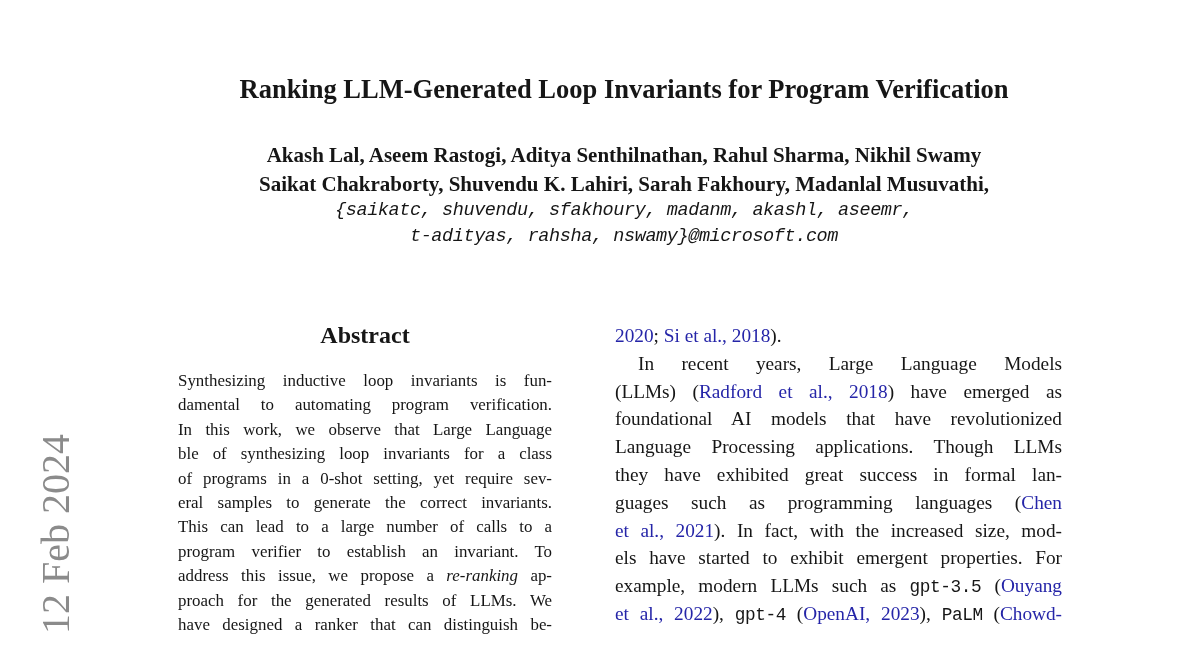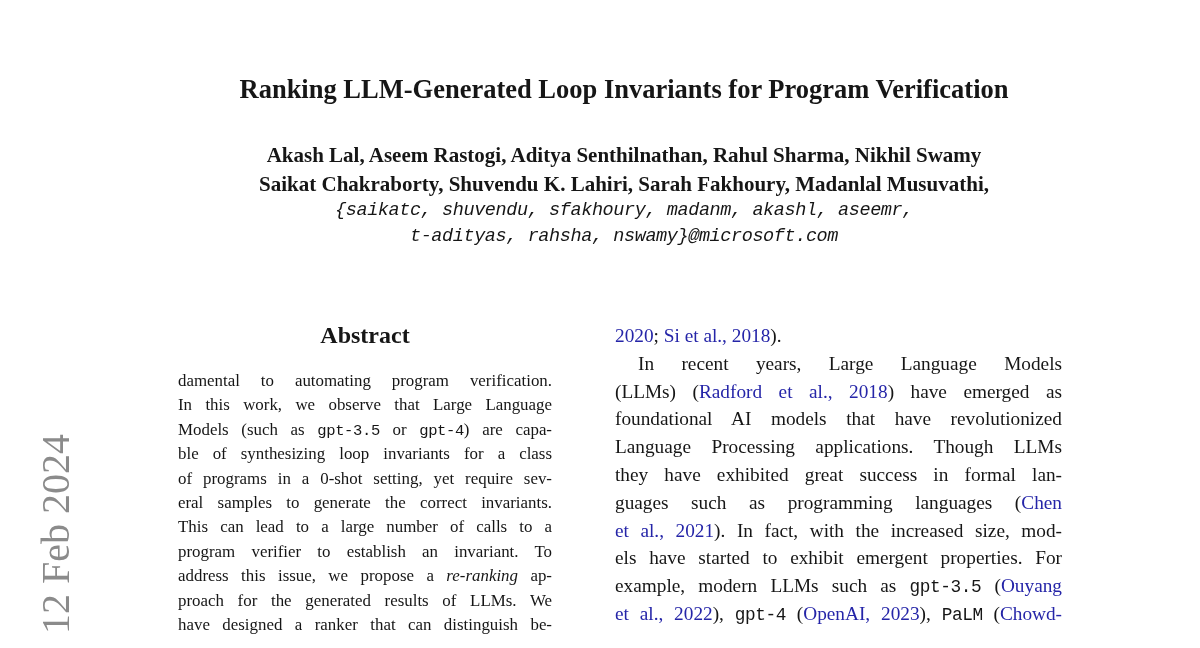--- a/index.html
+++ b/index.html
@@ -119,23 +119,23 @@
   </div>
   <div class="emails">
     <div>{saikatc, shuvendu, sfakhoury, madanm, akashl, aseemr,</div>
     <div>t-adityas, rahsha, nswamy}@microsoft.com</div>
   </div>
 </div>
 
 <div class="abstract-col">
   <div class="abstract-heading">Abstract</div>
   <div>
+      <div class="line j"><span>Synthesizing inductive loop invariants is fun-</span></div>
       <div class="line j"><span>damental to automating program verification.</span></div>
       <div class="line j"><span>In this work, we observe that Large Language</span></div>
-      <div class="line j"><span>Models (such as </span><span class="seg-mono">gpt-3.5</span><span> or </span><span class="seg-mono">gpt-4</span><span>) are capa-</span></div>
       <div class="line j"><span>ble of synthesizing loop invariants for a class</span></div>
       <div class="line j"><span>of programs in a 0-shot setting, yet require sev-</span></div>
       <div class="line j"><span>eral samples to generate the correct invariants.</span></div>
       <div class="line j"><span>This can lead to a large number of calls to a</span></div>
       <div class="line j"><span>program verifier to establish an invariant. To</span></div>
       <div class="line j"><span>address this issue, we propose a </span><span class="seg-italic">re-ranking</span><span> ap-</span></div>
       <div class="line j"><span>proach for the generated results of LLMs. We</span></div>
       <div class="line j"><span>have designed a ranker that can distinguish be-</span></div>
     </div>
 </div>

